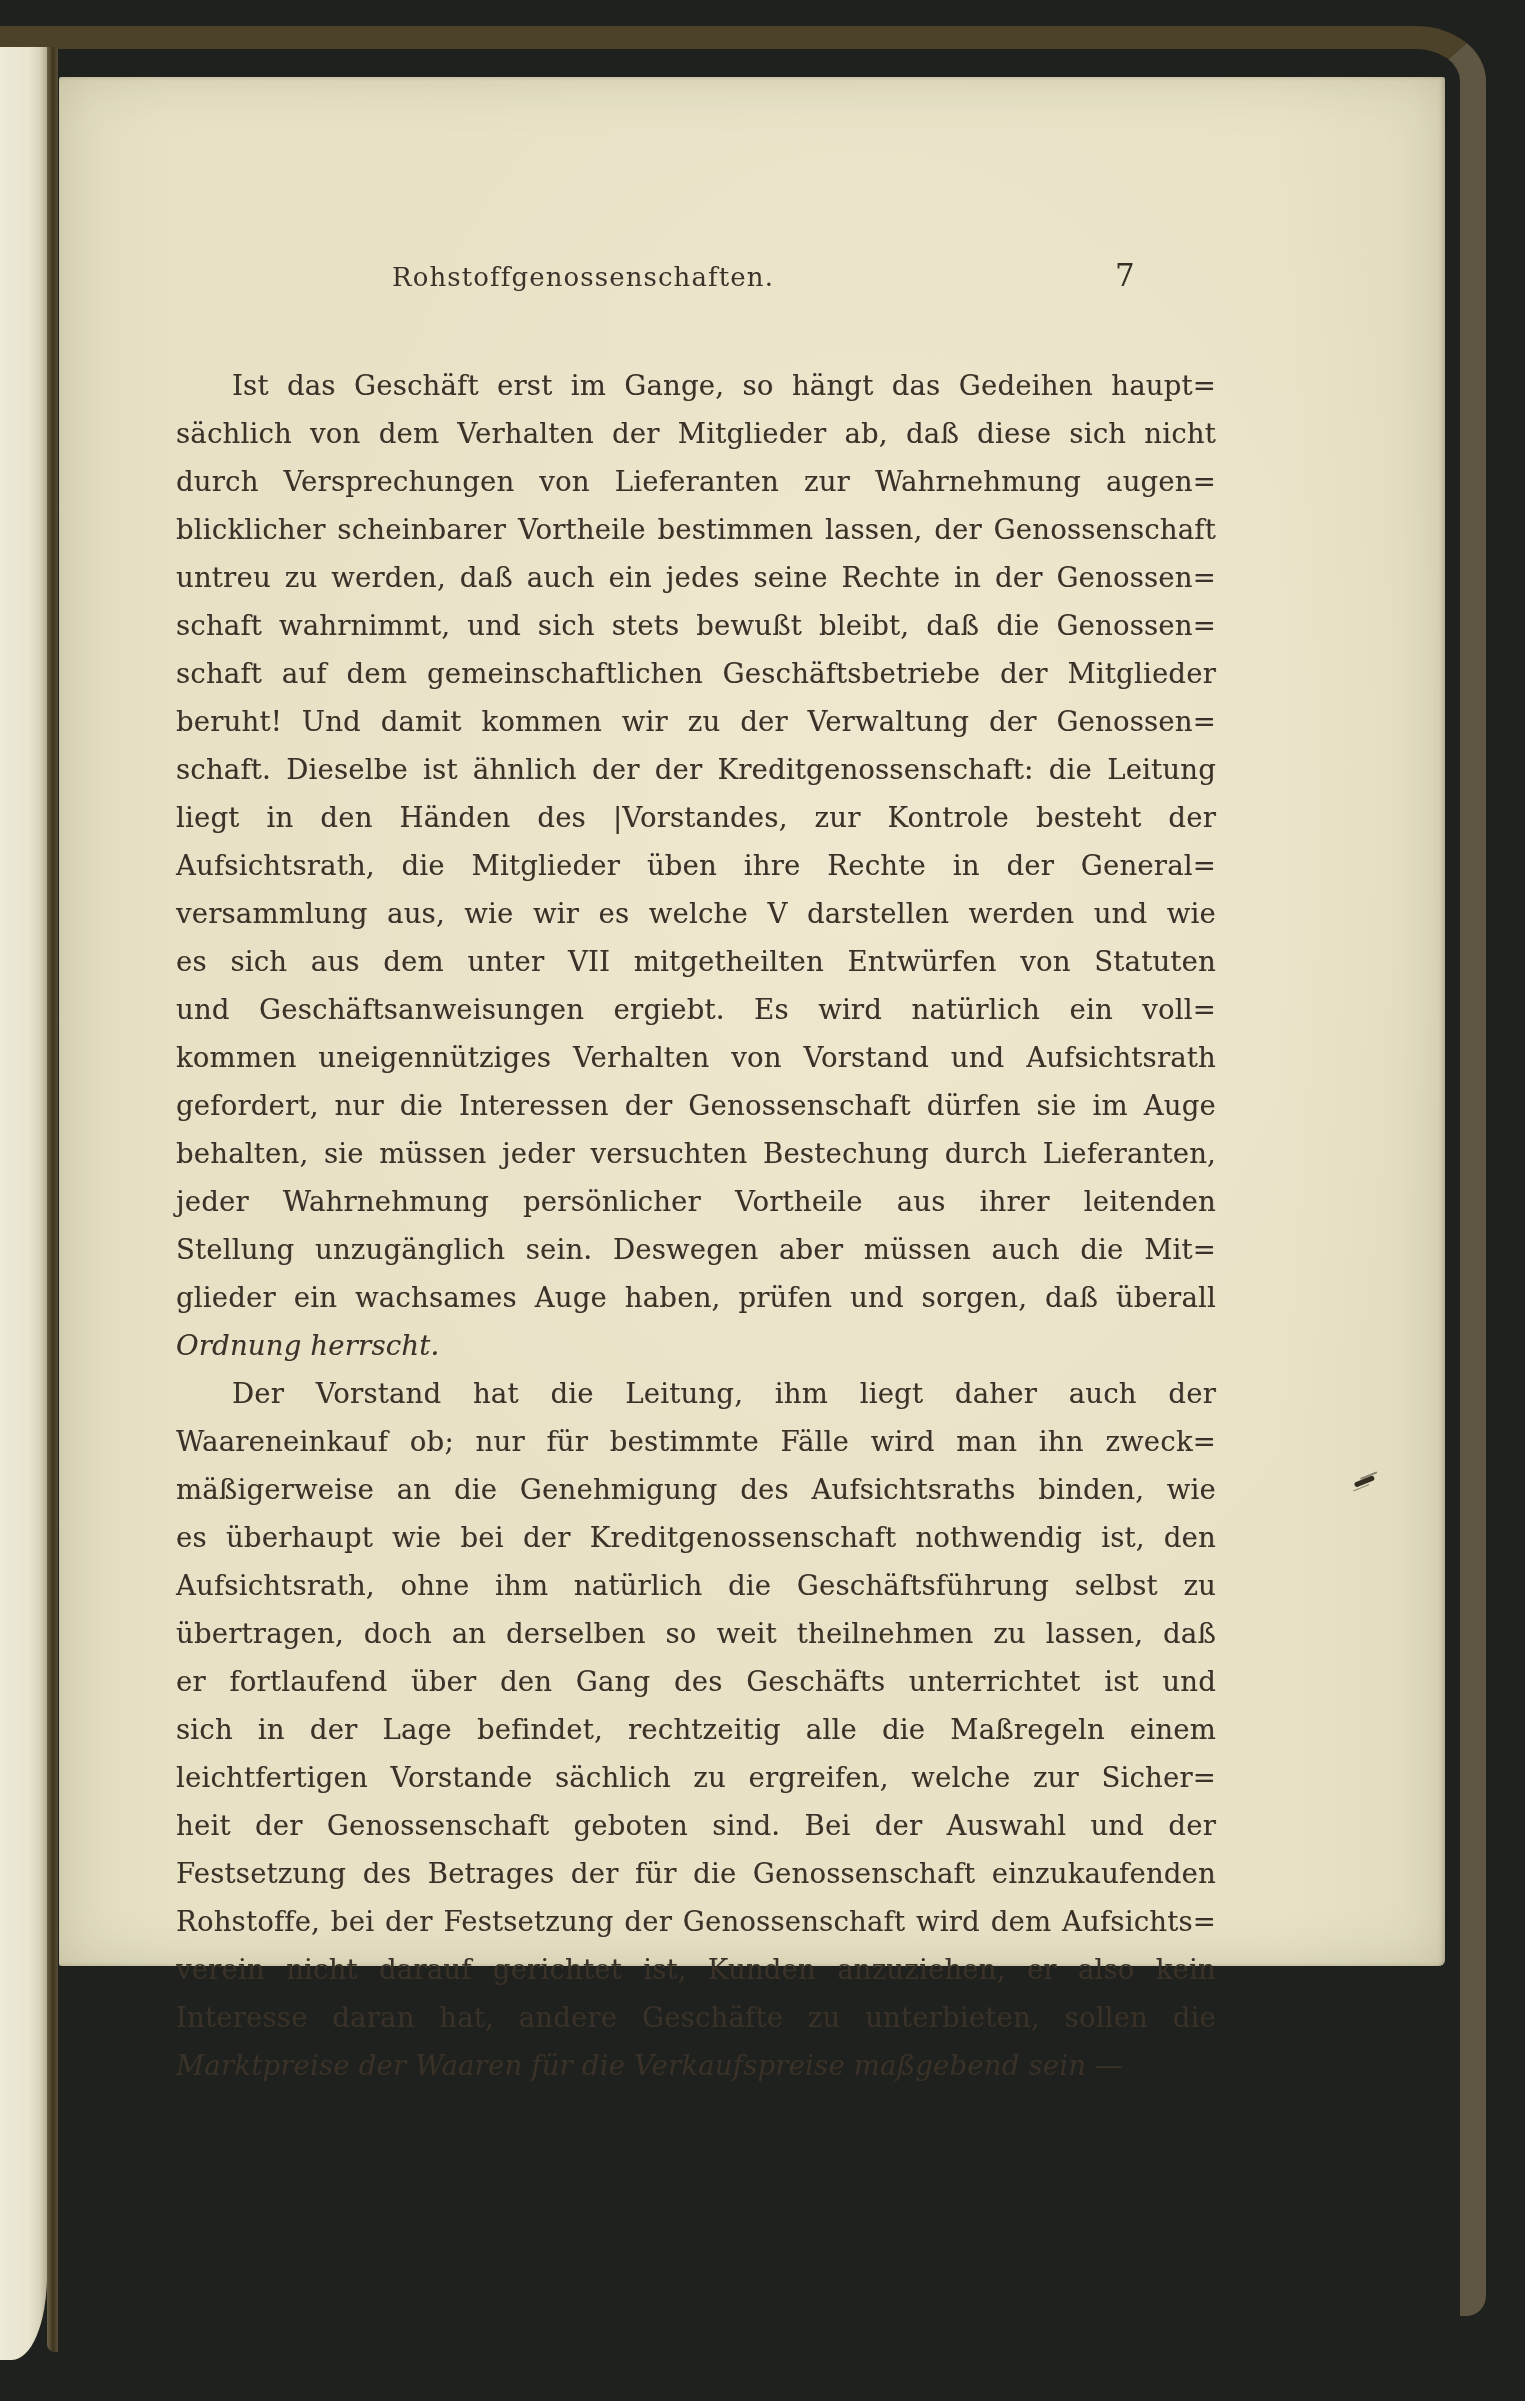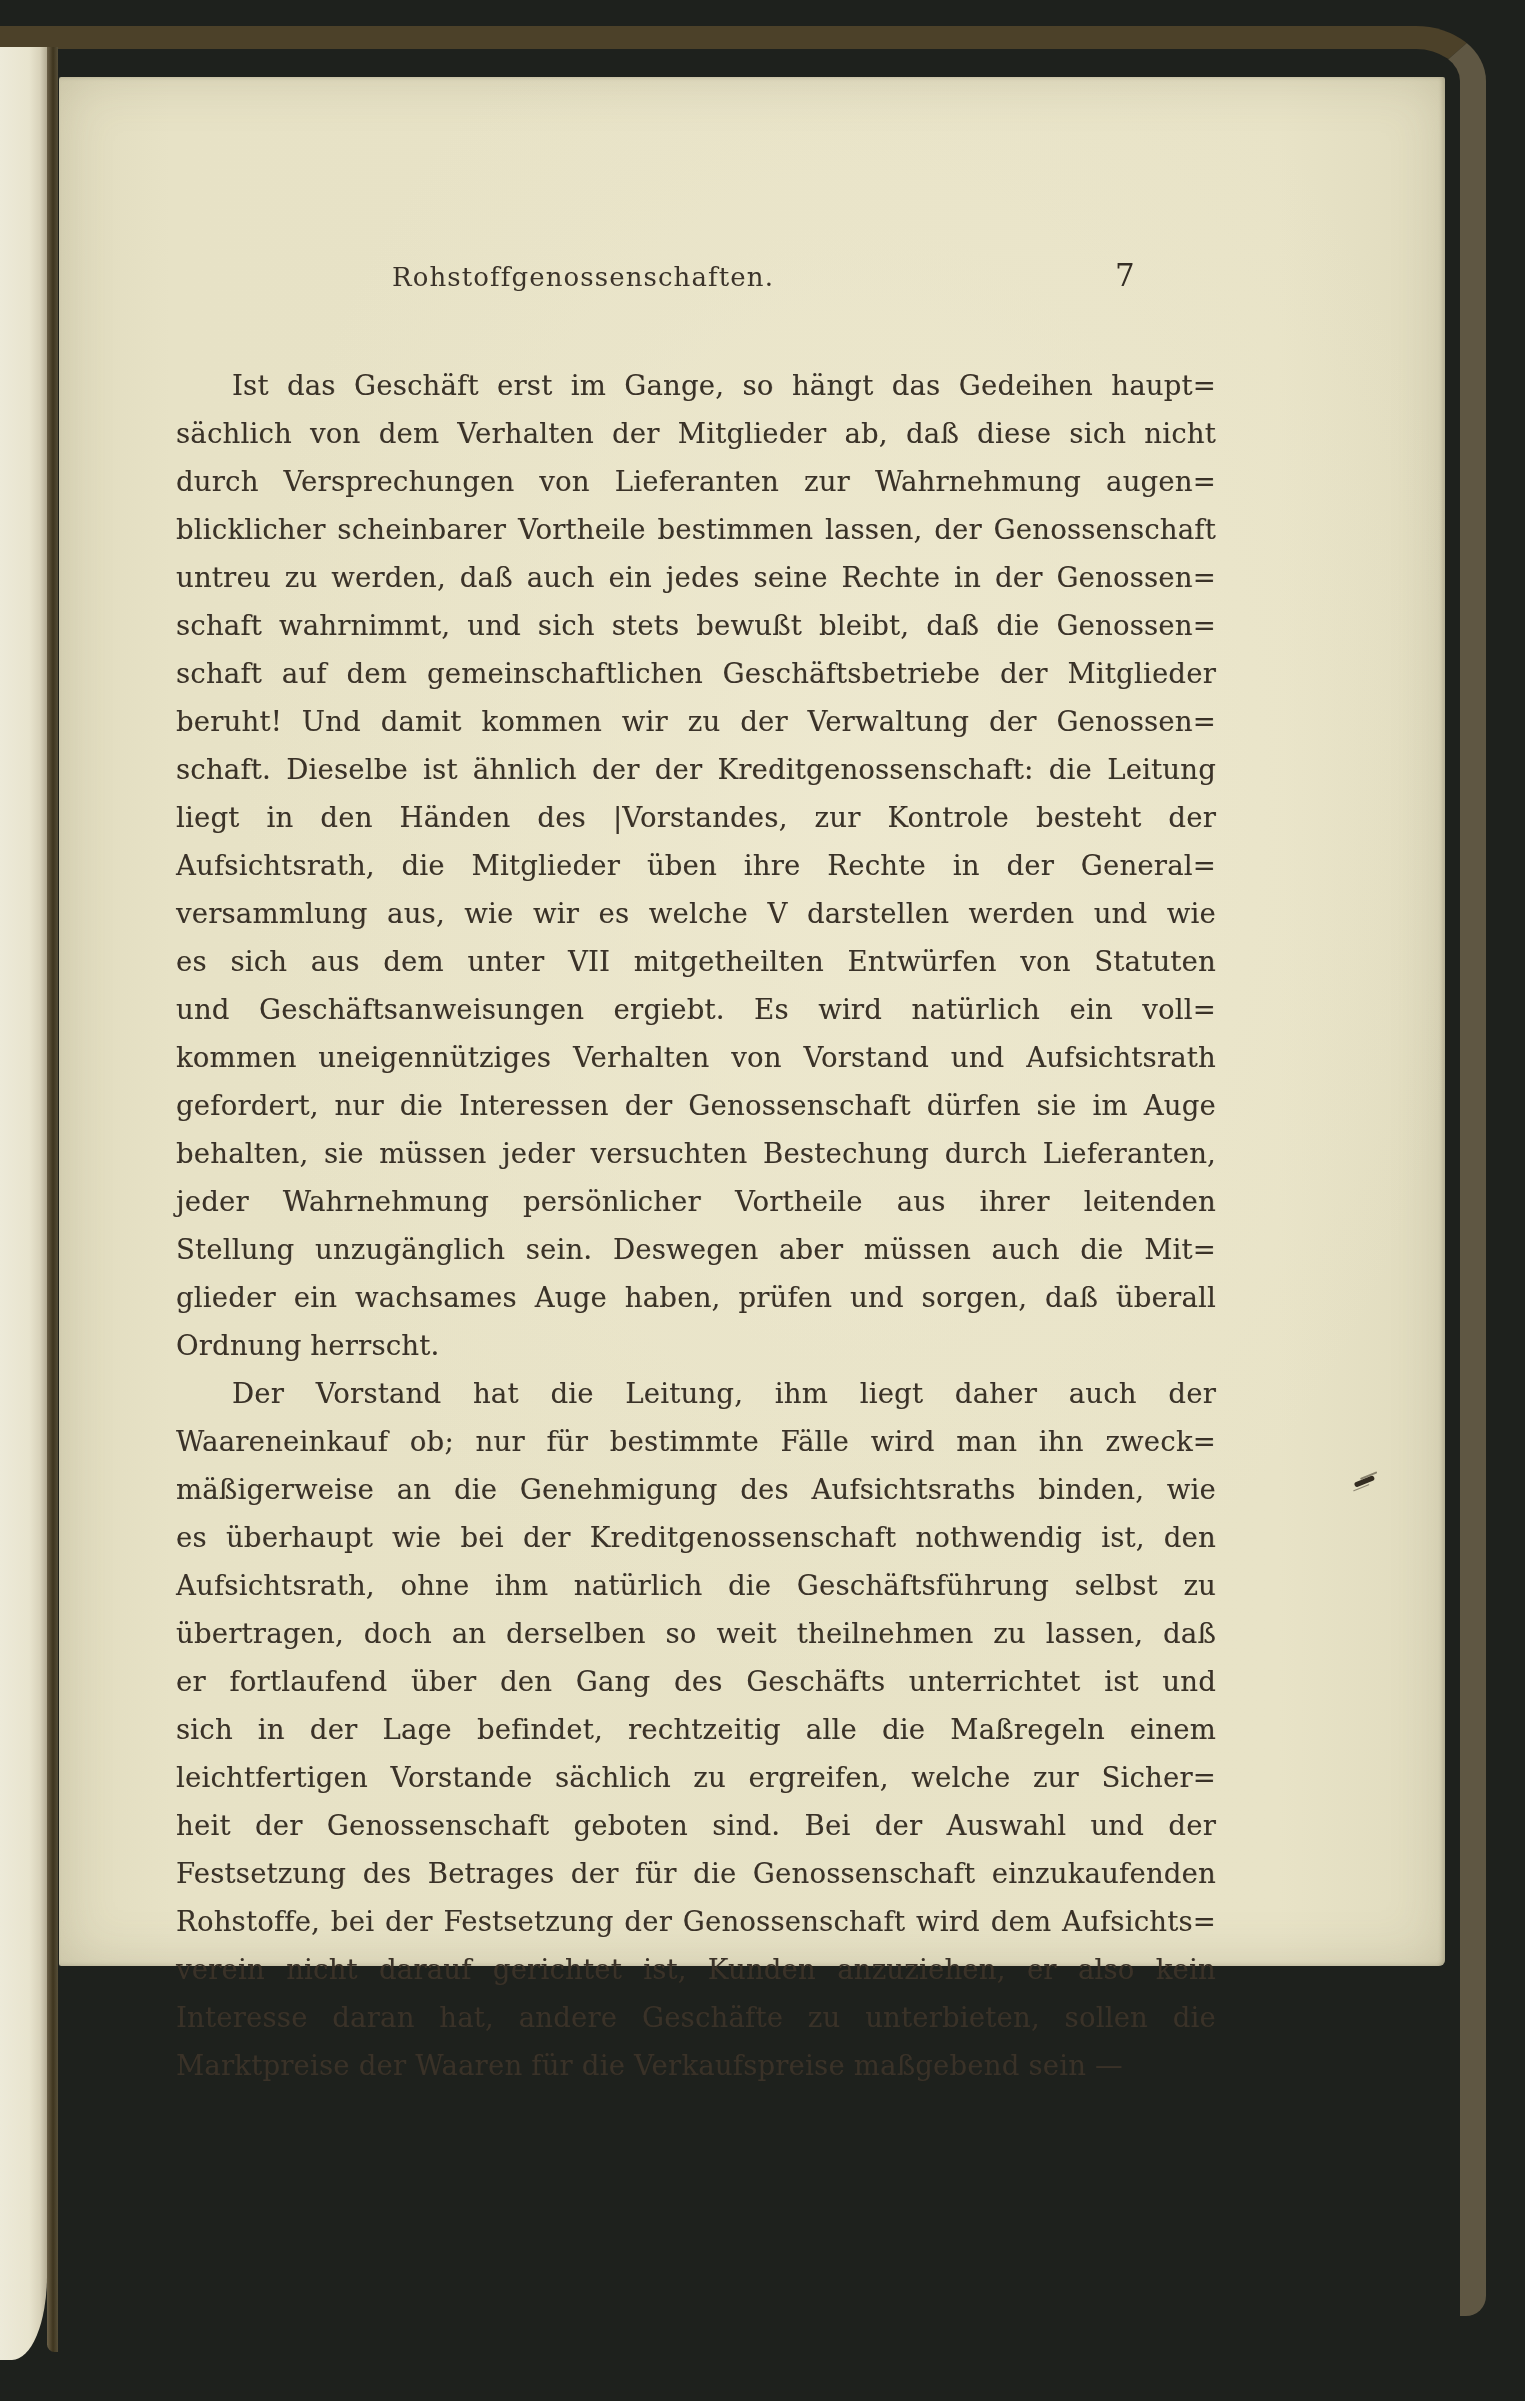--- a/index.html
+++ b/index.html
@@ -68,21 +68,21 @@
   .line {
     font-size:27.5px;
     line-height:48px; height:48px;
     text-align:justify;
     -moz-text-align-last:justify;
     text-align-last:justify;
     letter-spacing:0.2px;
     text-shadow:0.3px 0.3px 0.4px rgba(58,50,40,0.35);
   }
   .indent { text-indent:56px; }
-  .no-just { text-align:left; -moz-text-align-last:left; text-align-last:left; }
+  .no-just { text-align:left; -moz-text-align-last:left; text-align-last:left;font-style:italic; }
 
   
   .ink-speck {
     position:absolute; left:1295px; top:1402px;
     width:20.6px; height:5.3px; background:#332c21;
     border-radius:3.1px; transform:rotate(-22deg);
     box-shadow:6.1px -3.8px 0 -1.5px rgba(60,52,40,0.55), -5.3px 4.6px 0 -1.9px rgba(60,52,40,0.5);
   }
 </style>
 </head>

